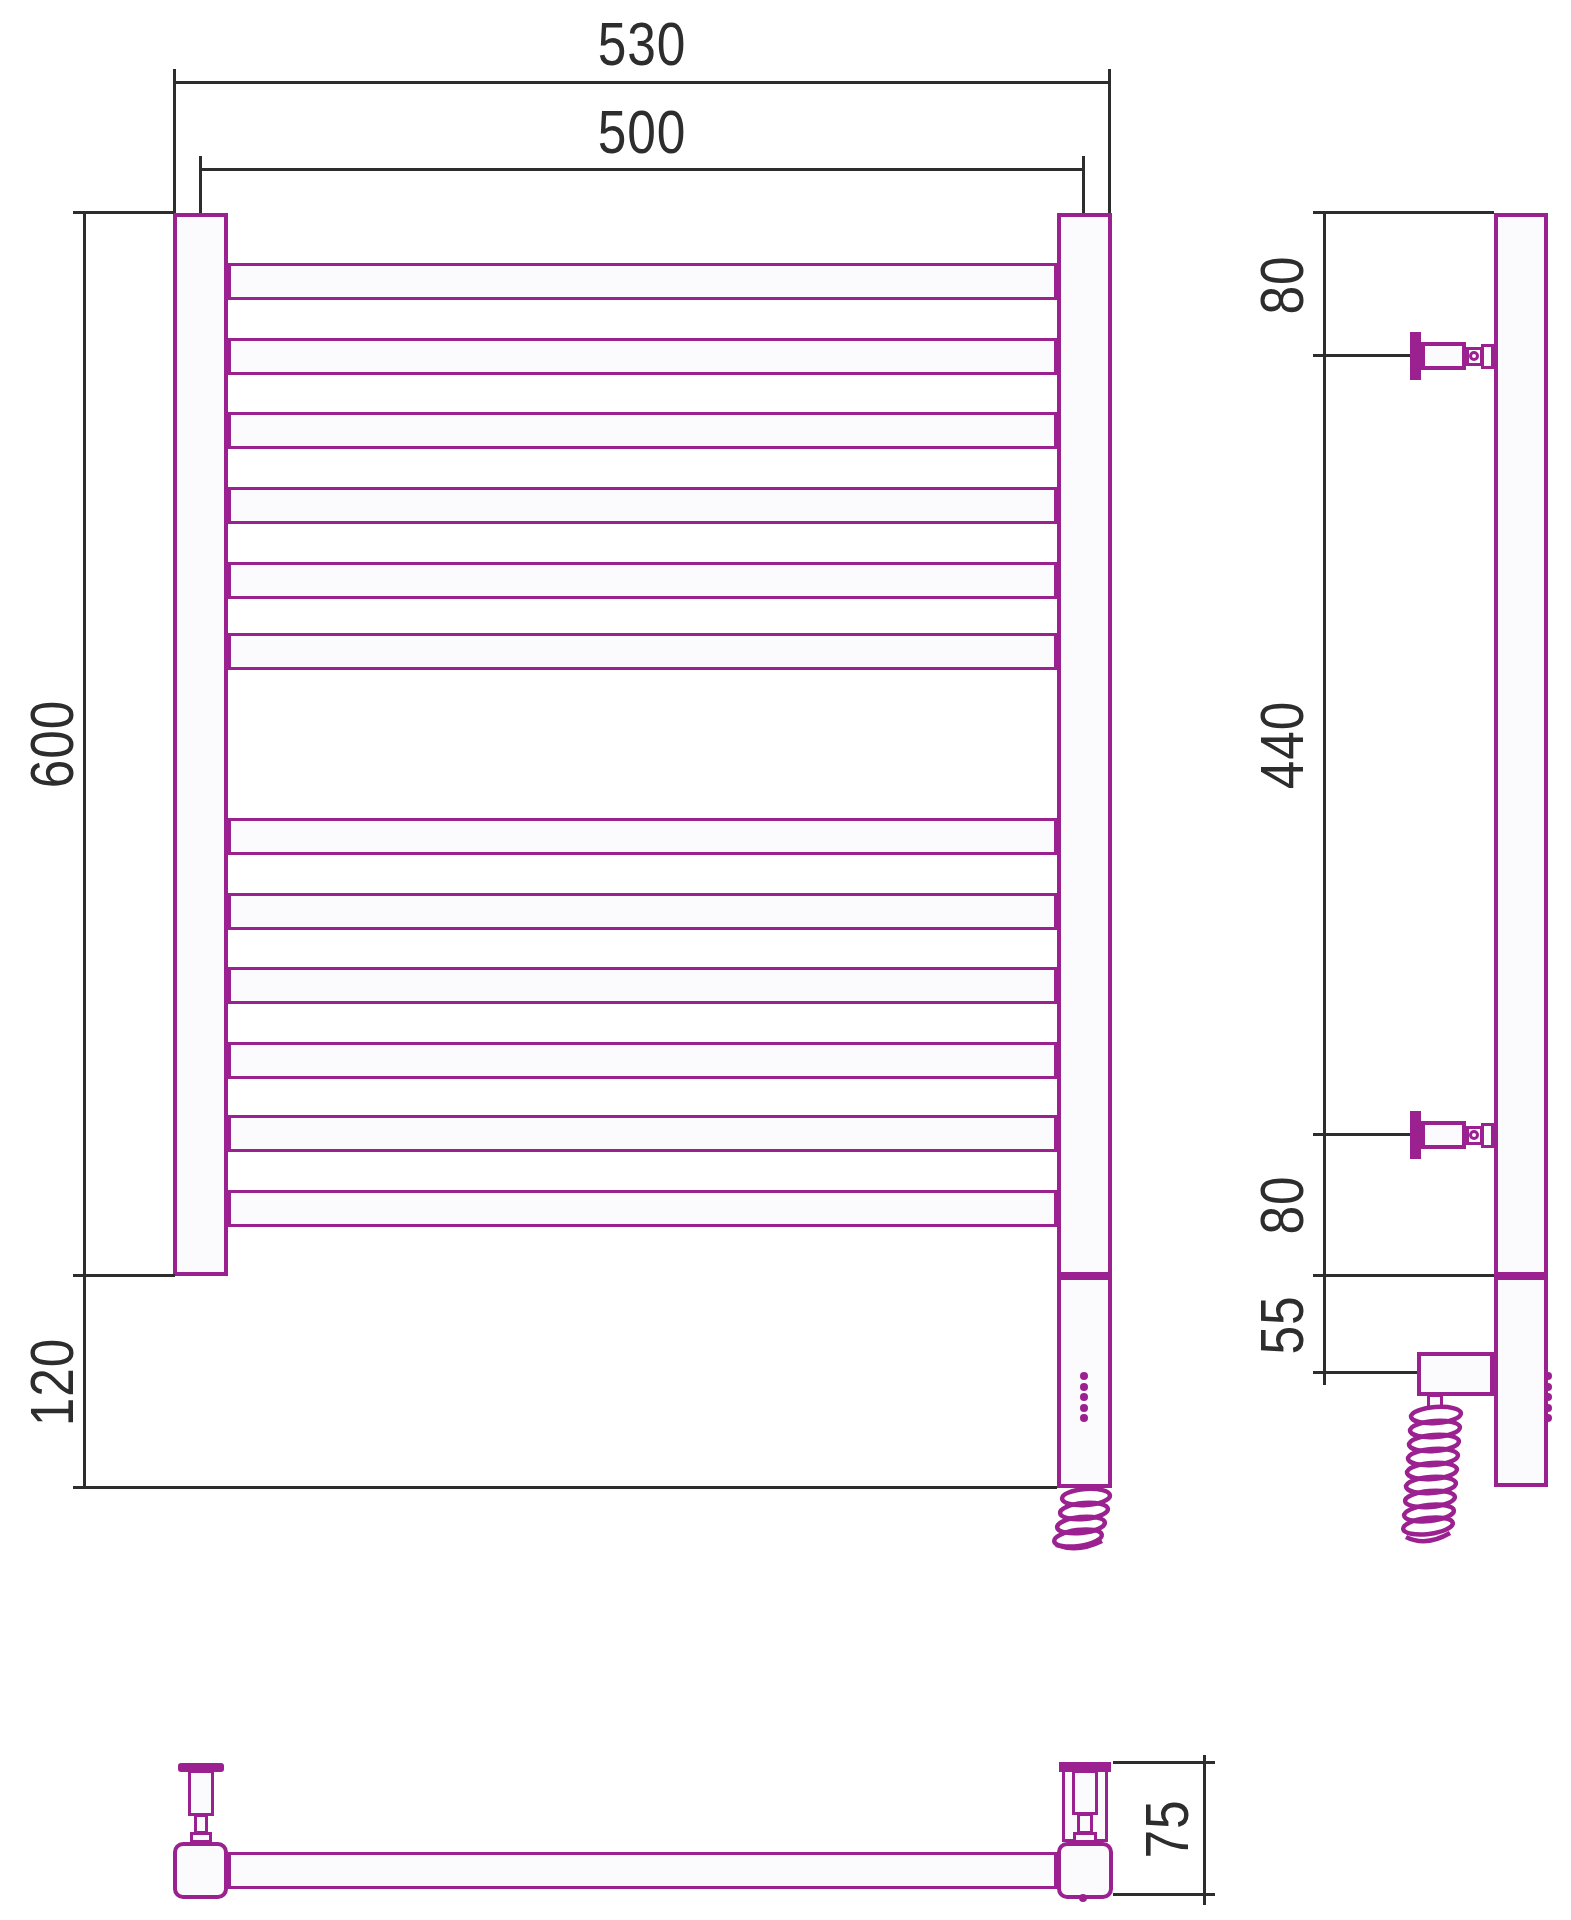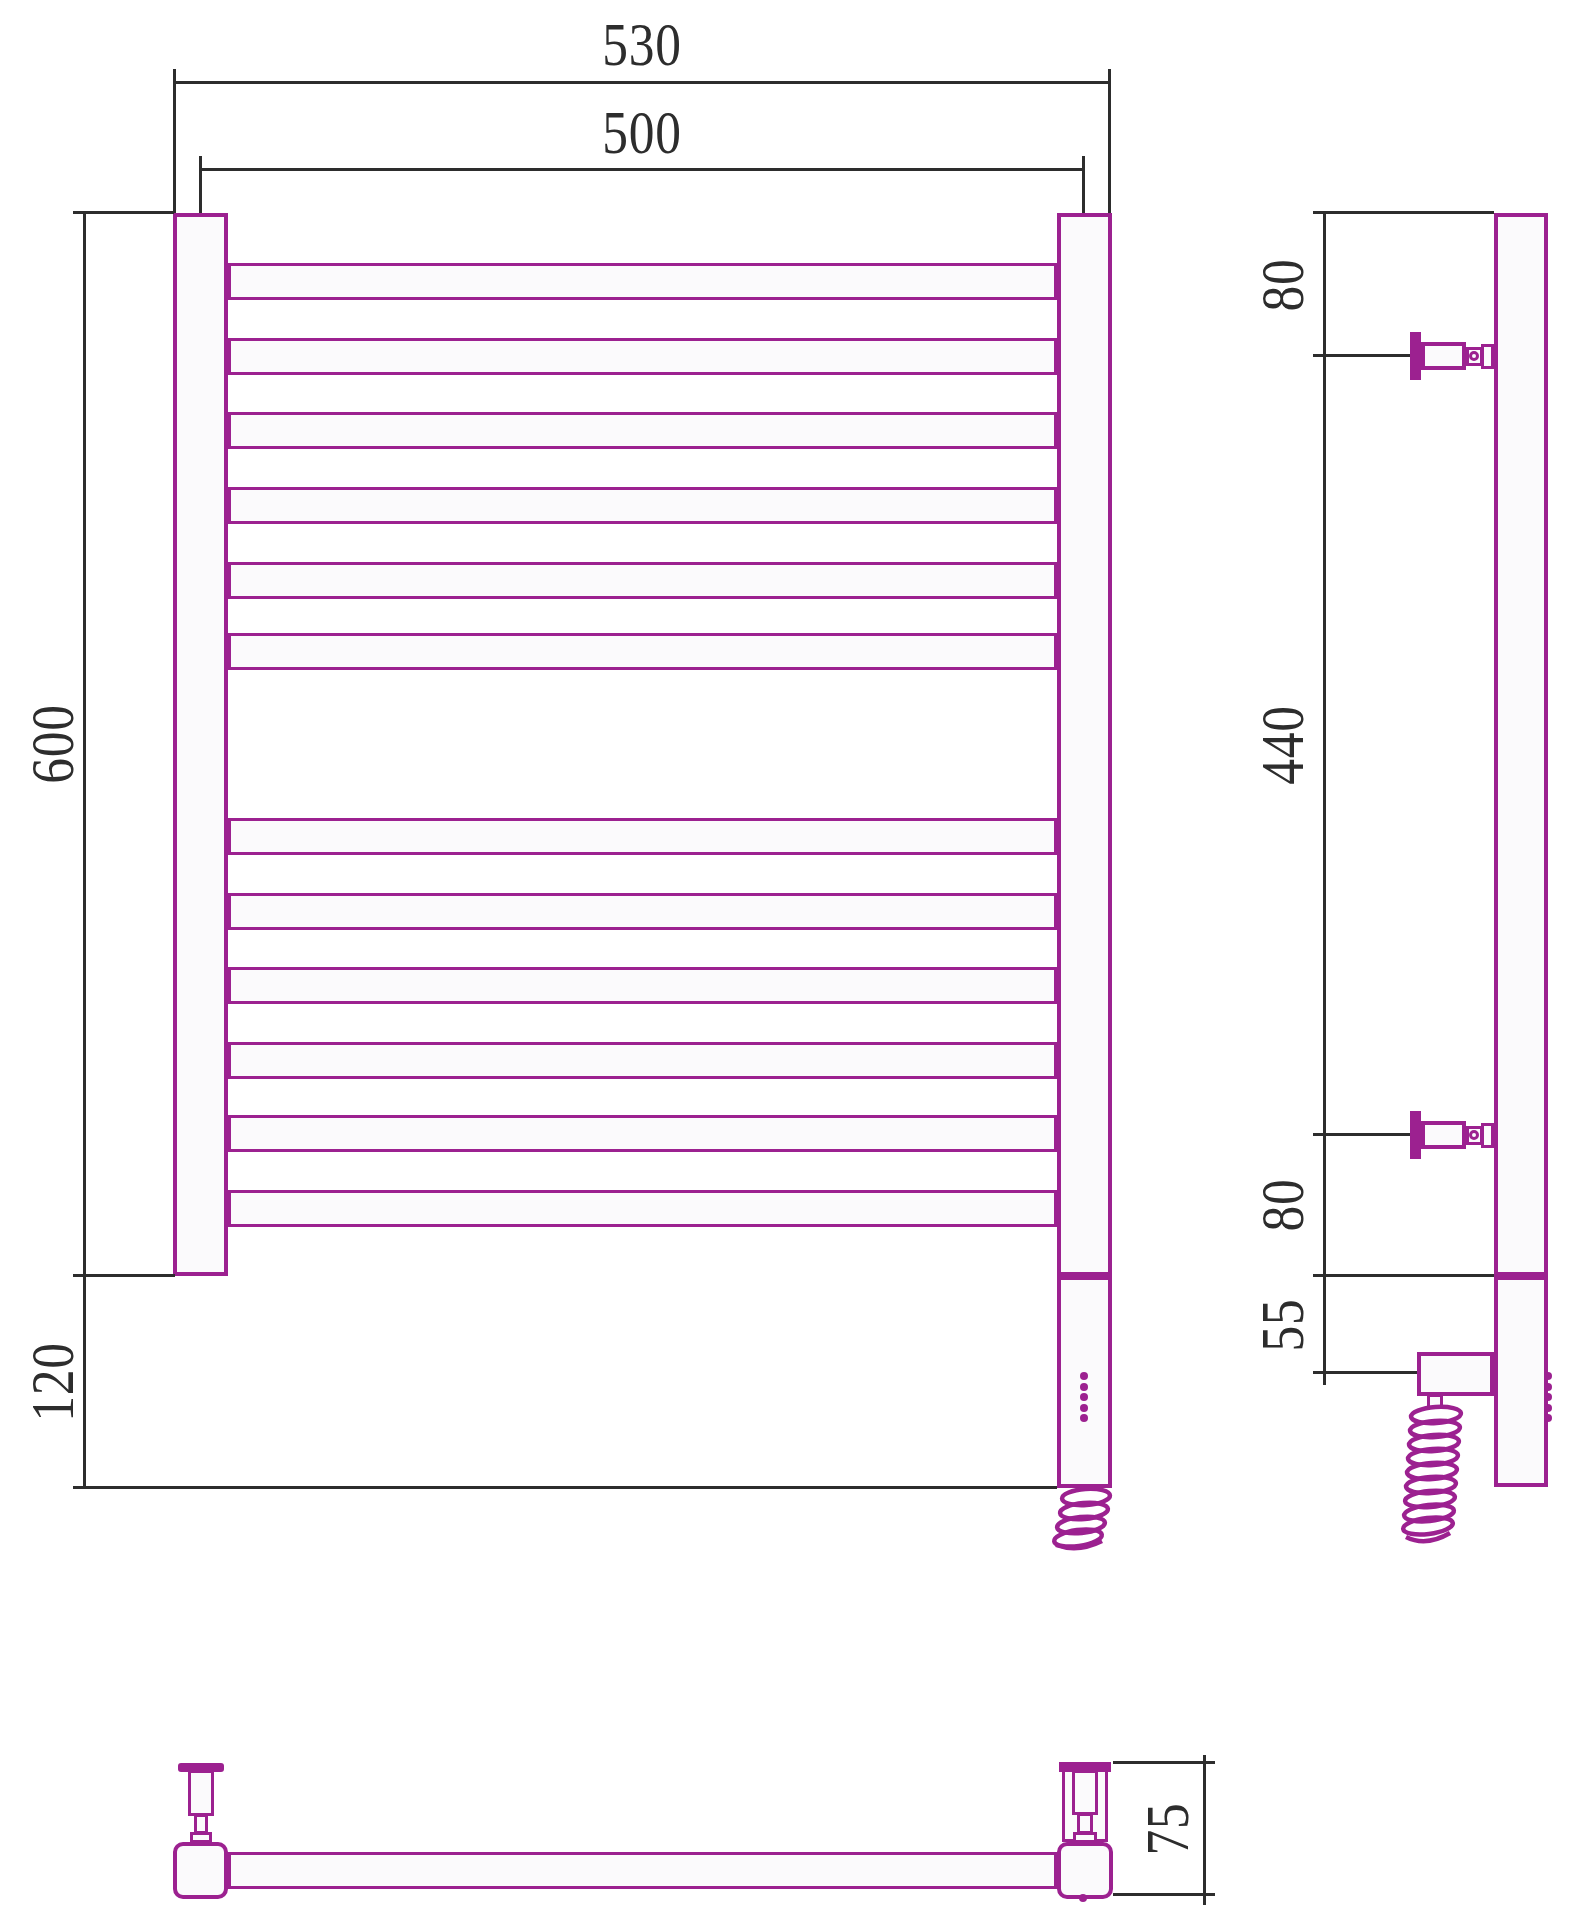--- a/index.html
+++ b/index.html
@@ -1,18 +1,18 @@
 <!DOCTYPE html>
 <html style="--m: #9C2190; --d: #2D2D2D; --fill: #FBFAFC;"><head>
 <meta charset="utf-8">
 <style>
   html,body{margin:0;padding:0;background:#ffffff;}
   body{width:1571px;height:1920px;position:relative;overflow:hidden;
        font-family:"Liberation Sans", sans-serif;}
-  .scene{position:absolute;left:0;top:0;width:1571px;height:1920px;font-family:Liberation Serif, serif;}
+  .scene{position:absolute;left:0;top:0;width:1571px;height:1920px;}
   .abs{position:absolute;box-sizing:border-box;}
   
   .mrect{border:4px solid var(--m);background:var(--fill);}
   .mrect3{border:3.5px solid var(--m);background:var(--fill);}
   .mfill{background:var(--m);}
   .rung{position:absolute;box-sizing:border-box;left:228px;width:829px;height:37px;
         border:3.5px solid var(--m);background:var(--fill);}
   .dot{position:absolute;width:8px;height:8px;border-radius:50%;background:var(--m);}
   
   .dline{background:var(--d);}

